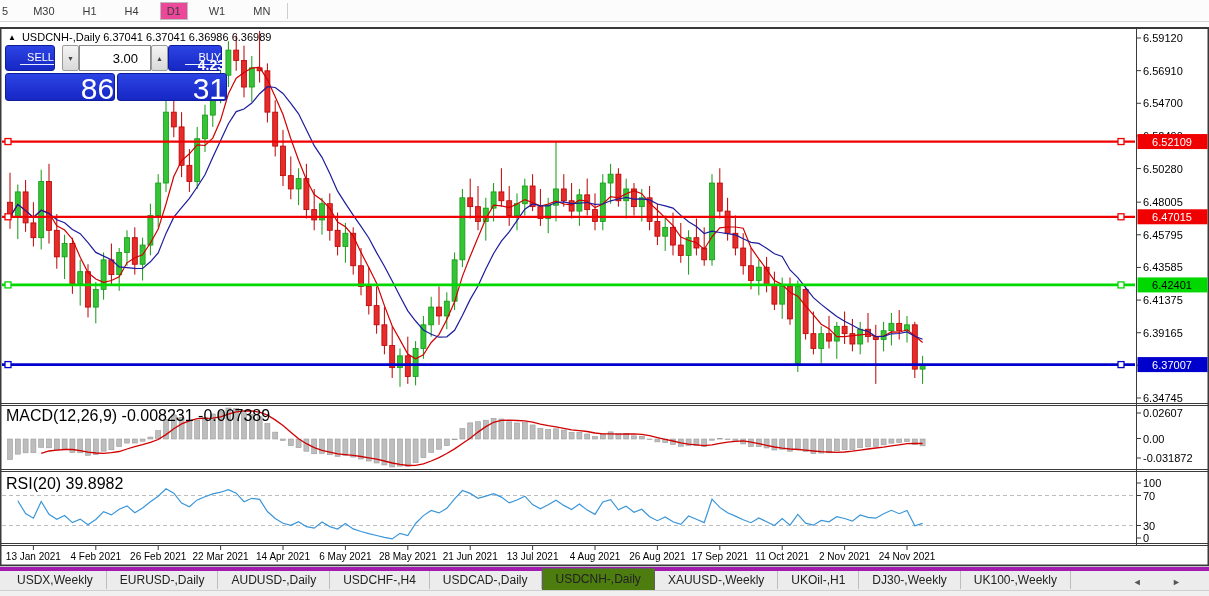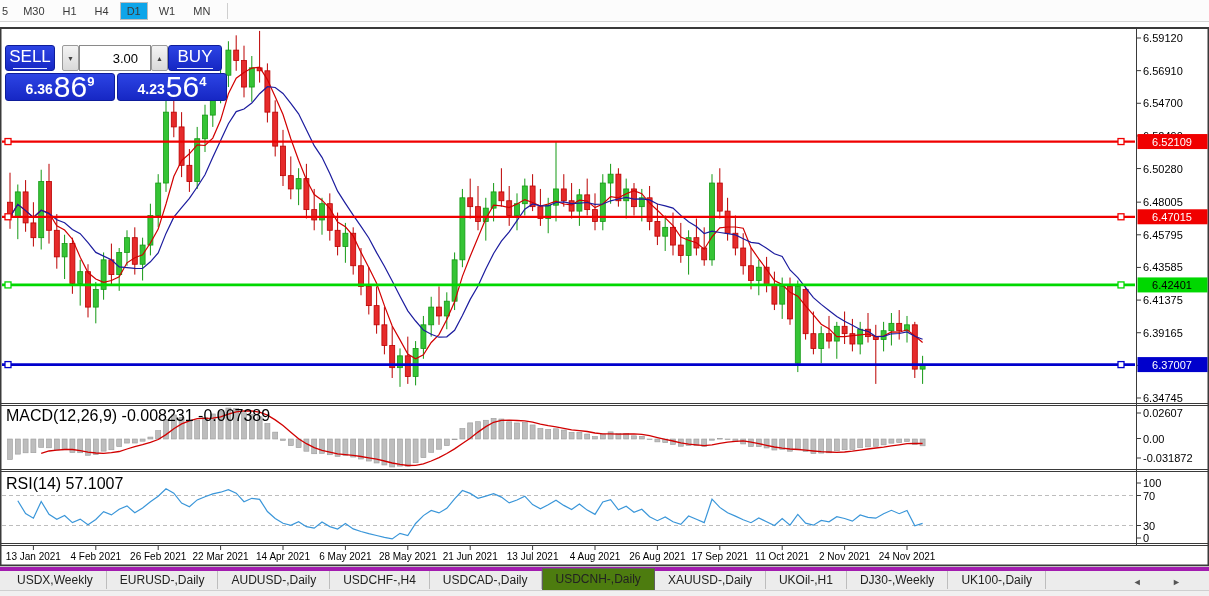--- a/index.html
+++ b/index.html
@@ -3,44 +3,44 @@
 <meta charset="utf-8">
 <style>
   html,body{margin:0;padding:0;background:#fff;}
   #app{position:relative;width:1209px;height:596px;background:#fff;overflow:hidden;
        font-family:"Liberation Sans",sans-serif;}
   
   .toolbar{position:absolute;top:0;left:0;right:0;height:21px;background:#fcfcfc;
            border-bottom:1px solid #d4d4d4;display:flex;align-items:center;
            font-size:11px;color:#3a3a3a;z-index:5;}
   .tf-partial{margin-left:-2px;padding:0 4px;}
-  .tf-btn{padding:2px 6px;margin-left:4px;border:1px solid transparent;cursor:default;}
-  .tf-btn.active{background:#0ea5e9;border:1px solid #bdbdbd;}
+  .tf-btn{padding:2px 6px;margin-left:14px;border:1px solid transparent;cursor:default;}
+  .tf-btn.active{background:#ec4899;border:1px solid #bdbdbd;}
   .tb-sep{width:1px;height:16px;background:#cfcfcf;margin-left:10px;}
   
   #chart-svg{position:absolute;top:0;left:0;z-index:1;}
   .chart-title{position:absolute;top:31px;left:8px;font-size:11px;color:#000;z-index:3;white-space:nowrap;}
   .chart-title .arrow{font-size:8px;margin-right:6px;position:relative;top:-1px;}
   .pane-label{position:absolute;left:6px;font-size:16px;color:#000;z-index:3;white-space:nowrap;}
   #macd-label{top:407px;}
   #rsi-label{top:475px;}
   
   .trade-panel{position:absolute;top:45px;left:5px;width:222px;z-index:4;font-family:"Liberation Sans",sans-serif;}
   .tp-row1{display:flex;height:26px;}
   .blue{background:linear-gradient(#2c44e4,#1627c4);color:#fff;border:1px solid #0e1d9a;border-radius:3px;box-sizing:border-box;}
-  .tp-sell,.tp-buy{width:50px;font-size:17px;display:flex;flex-direction:column;align-items:center;justify-content:center;cursor:pointer;}
+  .tp-sell,.tp-buy{width:50px;font-size:11px;display:flex;flex-direction:column;align-items:flex-end;justify-content:center;cursor:pointer;}
   .tp-buy{width:54px;}
   .btn-underline{display:block;width:70%;height:1px;background:#e8ecff;margin-top:1px;}
   .tp-spin{width:17px;box-sizing:border-box;border:1px solid #9a9a9a;background:linear-gradient(#f4f4f4,#d9d9d9);
            border-radius:2px;font-size:7px;color:#444;display:flex;align-items:center;justify-content:center;cursor:pointer;}
   .tp-vol{width:72px;box-sizing:border-box;border:1px solid #8a8a8a;background:#fff;font-size:13px;color:#000;
           text-align:right;padding:0 12px 0 0;display:flex;align-items:center;justify-content:flex-end;}
   .sp1{margin-left:7px;} .sp2{margin-left:0;}
   .tp-row2{display:flex;margin-top:2px;height:28px;}
-  .tp-price{width:121px;display:flex;align-items:flex-end;justify-content:center;padding-bottom:0;cursor:pointer;}
+  .tp-price{width:121px;display:flex;align-items:flex-end;justify-content:center;padding-bottom:0;cursor:pointer;flex-direction:column;}
   .tp-price .pfx{font-size:14px;font-weight:bold;margin:0 1px 3px 0;}
   .tp-price .big{font-size:30px;line-height:26px;}
   .tp-price .sup{font-size:13px;font-weight:bold;align-self:flex-start;margin-top:0;}
   .tp-gap{width:2px;}
   
   .tabbar{position:absolute;top:567px;left:0;right:0;height:23px;background:#ececec;
           border-top:4px solid #a21caf;display:flex;align-items:flex-end;padding-left:4px;
           box-sizing:border-box;z-index:5;}
   .tab{height:18px;line-height:18px;padding:0 13px;font-size:12px;color:#222;
        border-right:1px solid #bdbdbd;margin-bottom:1px;white-space:nowrap;cursor:pointer;}
@@ -526,20 +526,23 @@
       </g>
       <g>
         <line x1="2" y1="364.59131959999945" x2="1135" y2="364.59131959999945" stroke="#0000cc" stroke-width="2.8"></line>
         <rect x="5" y="361.59131959999945" width="6" height="6" fill="#ffffff" stroke="#0000cc" stroke-width="1.3"></rect>
         <rect x="1118" y="361.59131959999945" width="6" height="6" fill="#ffffff" stroke="#0000cc" stroke-width="1.3"></rect>
         <rect x="1137.5" y="357.09131959999945" width="70" height="15" fill="#0000cc"></rect>
         <text x="1172" y="368.59131959999945" font-size="11" text-anchor="middle" fill="#ffffff" font-family="Liberation Sans, sans-serif">6.37007</text>
       </g>
     </svg>
 
+  <div class="chart-title">
+    <span class="arrow">▲</span><span>USDCNH-,Daily  6.37041 6.37041 6.36986 6.36989</span>
+  </div>
 
   <div class="trade-panel">
     <div class="tp-row1">
       <div class="tp-sell blue">
         <span>SELL</span>
           <span class="btn-underline"></span>
       </div>
       <div class="tp-spin sp1">▼</div>
       <div class="tp-vol">3.00</div>
       <div class="tp-spin">▲</div>
@@ -550,41 +553,41 @@
     </div>
     <div class="tp-row2">
       <div class="tp-price blue">
         <span class="pfx">6.36</span>
         <span class="big">86</span>
         <span class="sup">9</span>
       </div>
       <div class="tp-gap"></div>
       <div class="tp-price blue">
         <span class="pfx">4.23</span>
-        <span class="big">56</span>
+        <span class="big">31</span>
         <span class="sup">4</span>
       </div>
     </div>
   </div>
 
   <div id="macd-label" class="pane-label">MACD(12,26,9) -0.008231 -0.007389</div>
-  <div id="rsi-label" class="pane-label">RSI(14) 57.1007</div>
+  <div id="rsi-label" class="pane-label">RSI(20) 39.8982</div>
 
   <div class="tabbar">
     <span id="tabs-holder" style="display:flex;align-items:flex-end;">
         <span class="tab">USDX,Weekly</span>
         <span class="tab">EURUSD-,Daily</span>
         <span class="tab">AUDUSD-,Daily</span>
         <span class="tab">USDCHF-,H4</span>
         <span class="tab">USDCAD-,Daily</span>
         <span class="tab active">USDCNH-,Daily</span>
-        <span class="tab">XAUUSD-,Daily</span>
+        <span class="tab">XAUUSD-,Weekly</span>
         <span class="tab">UKOil-,H1</span>
         <span class="tab">DJ30-,Weekly</span>
-        <span class="tab">UK100-,Daily</span>
+        <span class="tab">UK100-,Weekly</span>
       </span>
     <span class="tab-arrows">
       <span>◄</span>
       <span>►</span>
     </span>
   </div>
   <div class="statusbar"></div>
 </div>
 
 </body></html>

